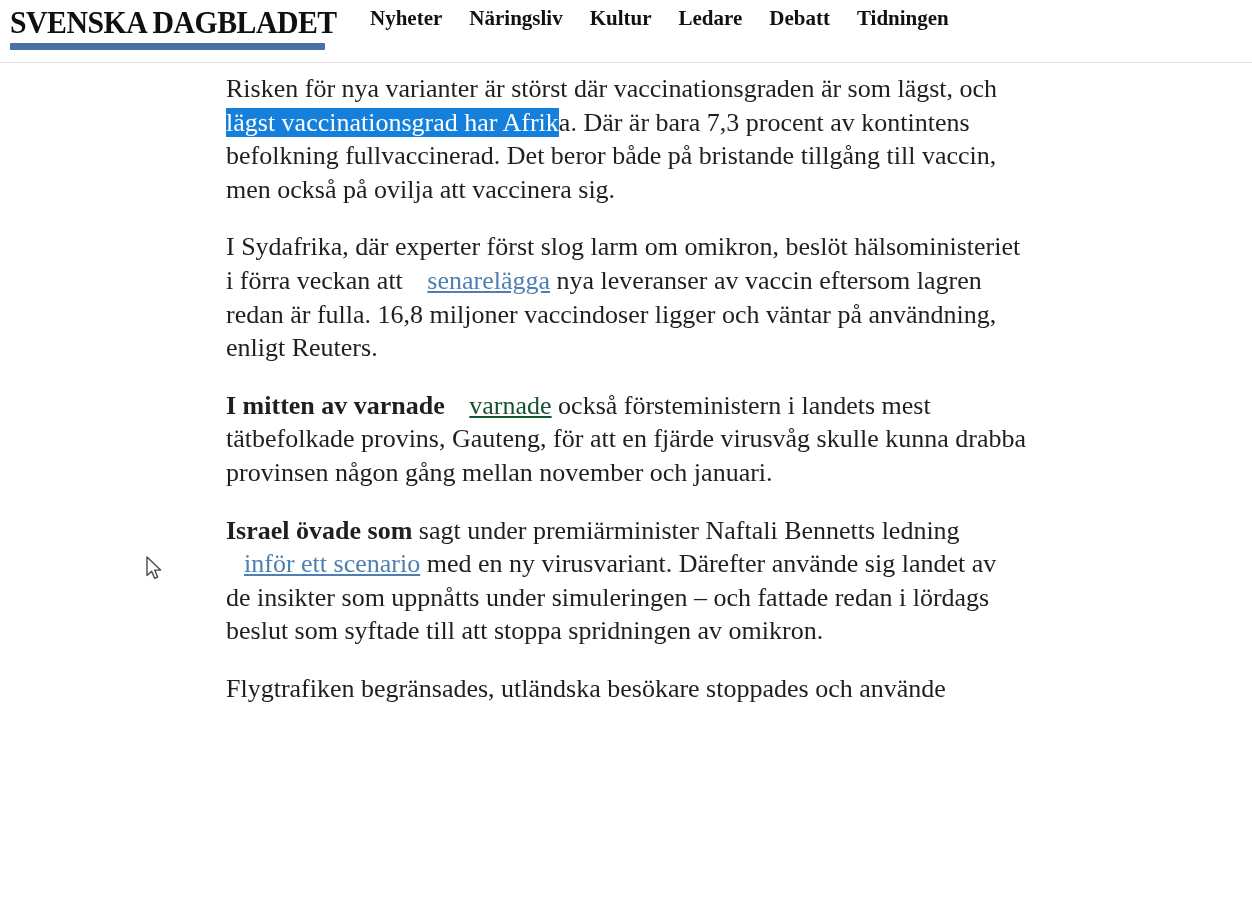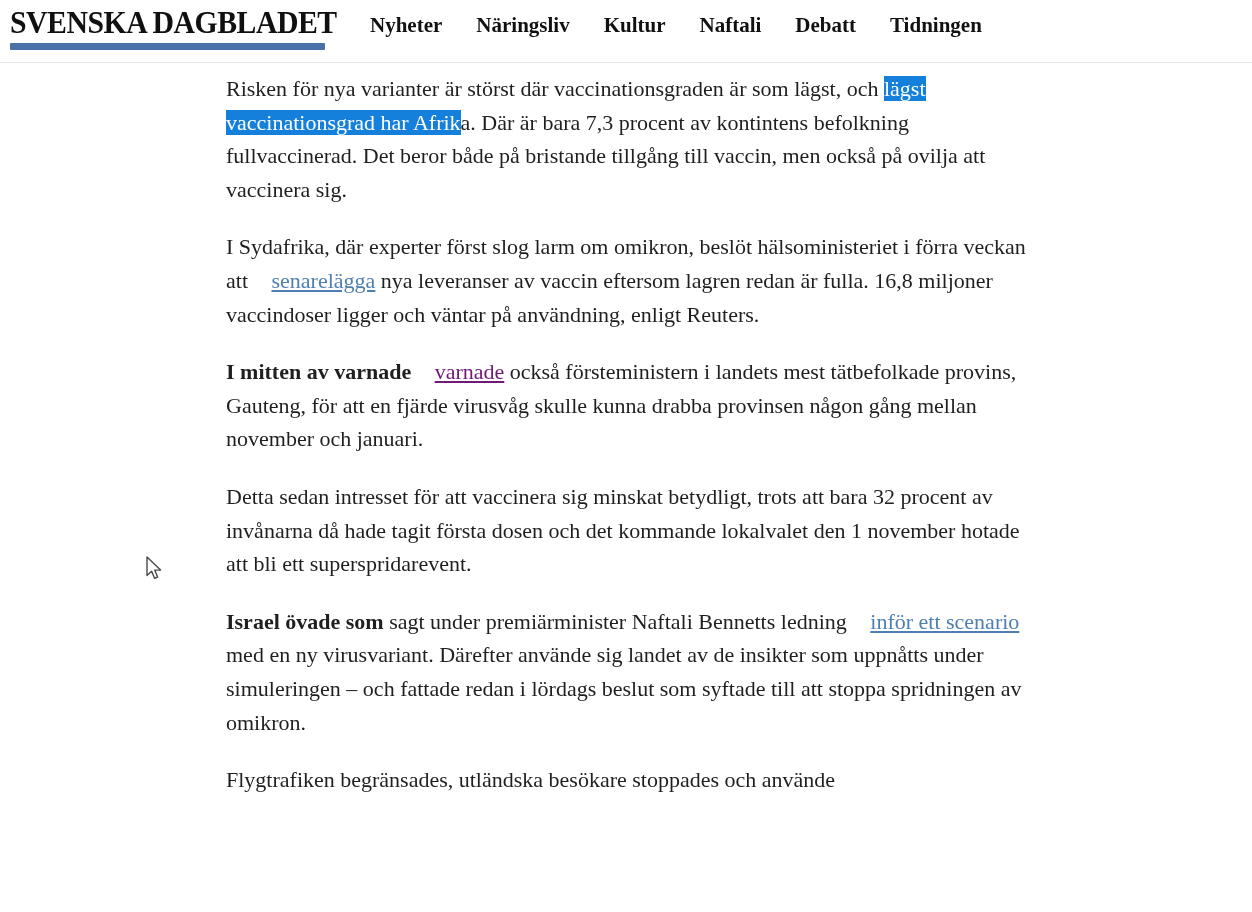--- a/index.html
+++ b/index.html
@@ -45,43 +45,43 @@
     height: 7px;
     border-radius: 1px;
   }
   .nav {
     position: absolute;
     left: 370px;
     top: 0;
     height: 62px;
     display: flex;
     align-items: flex-start;
-    gap: 34px;
-    padding-top: 13px;
+    gap: 27px;
+    padding-top: 6px;
     justify-content: space-between;
   }
   .nav-item {
     font-family: "Liberation Serif", serif;
     font-weight: 700;
     font-size: 21px;
     color: #111111;
     cursor: pointer;
     white-space: nowrap;
   }
 
   
   .article {
     position: absolute;
     left: 226px;
     top: 72px;
     width: 800px;
   }
   .para {
     margin: 0 0 24px 0;
-    font-size: 22px;
+    font-size: 26px;
     line-height: 33.6px;
     color: #1f1f1f;
     font-weight: 400;
   }
   .para .bold { font-weight: 700; }
   .para .selected {
     color: #ffffff;
   }
   .para a.link {
     text-decoration: underline;
@@ -106,31 +106,30 @@
 
   <div class="header" style="border-bottom-color: rgb(227, 227, 227);">
     <div class="logo-wrap">
       <div class="logo-text">SVENSKA DAGBLADET</div>
       <div class="logo-bar" style="background: rgb(74, 112, 168);"></div>
     </div>
     <div class="nav">
       <div class="nav-item">Nyheter</div>
       <div class="nav-item">Näringsliv</div>
       <div class="nav-item">Kultur</div>
-      <div class="nav-item">Naftali</div>
+      <div class="nav-item">Ledare</div>
       <div class="nav-item">Debatt</div>
       <div class="nav-item">Tidningen</div>
     </div>
   </div>
 
   <div class="article">
       <p class="para"><span>Risken för nya varianter är störst där vaccinationsgraden är som lägst, och </span><span class="selected" style="background: rgb(21, 128, 220); color: rgb(255, 255, 255);">lägst vaccinationsgrad har Afrik</span><span>a. Där är bara 7,3 procent av kontintens befolkning fullvaccinerad. Det beror både på bristande tillgång till vaccin, men också på ovilja att vaccinera sig.</span></p>
       <p class="para"><span>I Sydafrika, där experter först slog larm om omikron, beslöt hälsoministeriet i förra veckan att </span><a class="link" href="#" style="color: rgb(77, 127, 179);">senarelägga</a><span> nya leveranser av vaccin eftersom lagren redan är fulla. 16,8 miljoner vaccindoser ligger och väntar på användning, enligt Reuters.</span></p>
-      <p class="para"><span class="bold">I mitten av varnade</span><span> </span><a class="link" href="#" style="color: #701a75;">varnade</a><span> också försteministern i landets mest tätbefolkade provins, Gauteng, för att en fjärde virusvåg skulle kunna drabba provinsen någon gång mellan november och januari.</span></p>
-      <p class="para"><span>Detta sedan intresset för att vaccinera sig minskat betydligt, trots att bara 32 procent av invånarna då hade tagit första dosen och det kommande lokalvalet den 1 november hotade att bli ett superspridarevent.</span></p>
+      <p class="para"><span class="bold">I mitten av varnade</span><span> </span><a class="link" href="#" style="color: #14532d;">varnade</a><span> också försteministern i landets mest tätbefolkade provins, Gauteng, för att en fjärde virusvåg skulle kunna drabba provinsen någon gång mellan november och januari.</span></p>
       <p class="para"><span class="bold">Israel övade som</span><span> sagt under premiärminister Naftali Bennetts ledning </span><a class="link" href="#" style="color: rgb(77, 127, 179);">inför ett scenario</a><span> med en ny virusvariant. Därefter använde sig landet av de insikter som uppnåtts under simuleringen – och fattade redan i lördags beslut som syftade till att stoppa spridningen av omikron.</span></p>
       <p class="para"><span>Flygtrafiken begränsades, utländska besökare stoppades och använde</span></p>
     </div>
 
   <svg class="cursor" viewBox="0 0 22 26">
     <path d="M2,1 L2,19.5 L6.6,15.2 L9.6,22.3 L12.6,21 L9.7,14.1 L15.6,14.1 Z" fill="#ffffff" stroke="#4a4a4a" stroke-width="1.4" stroke-linejoin="round"></path>
   </svg>
 
 </div>
 

